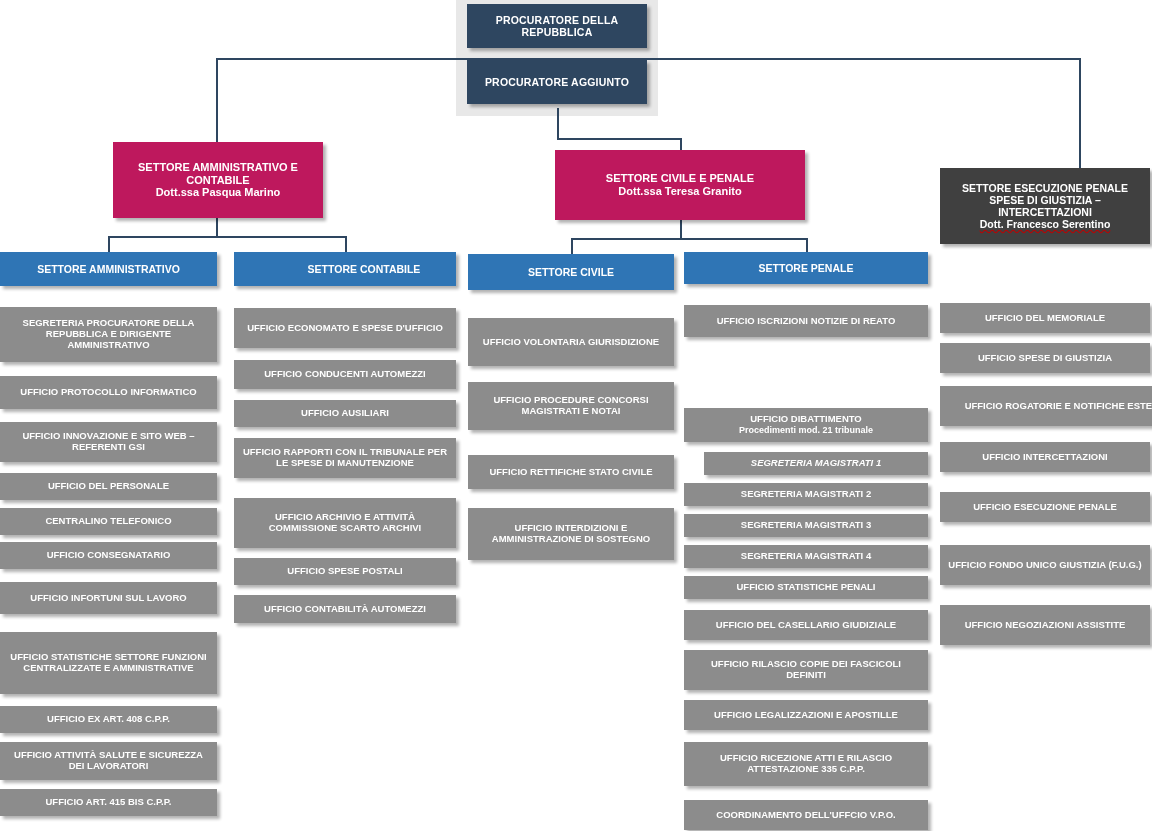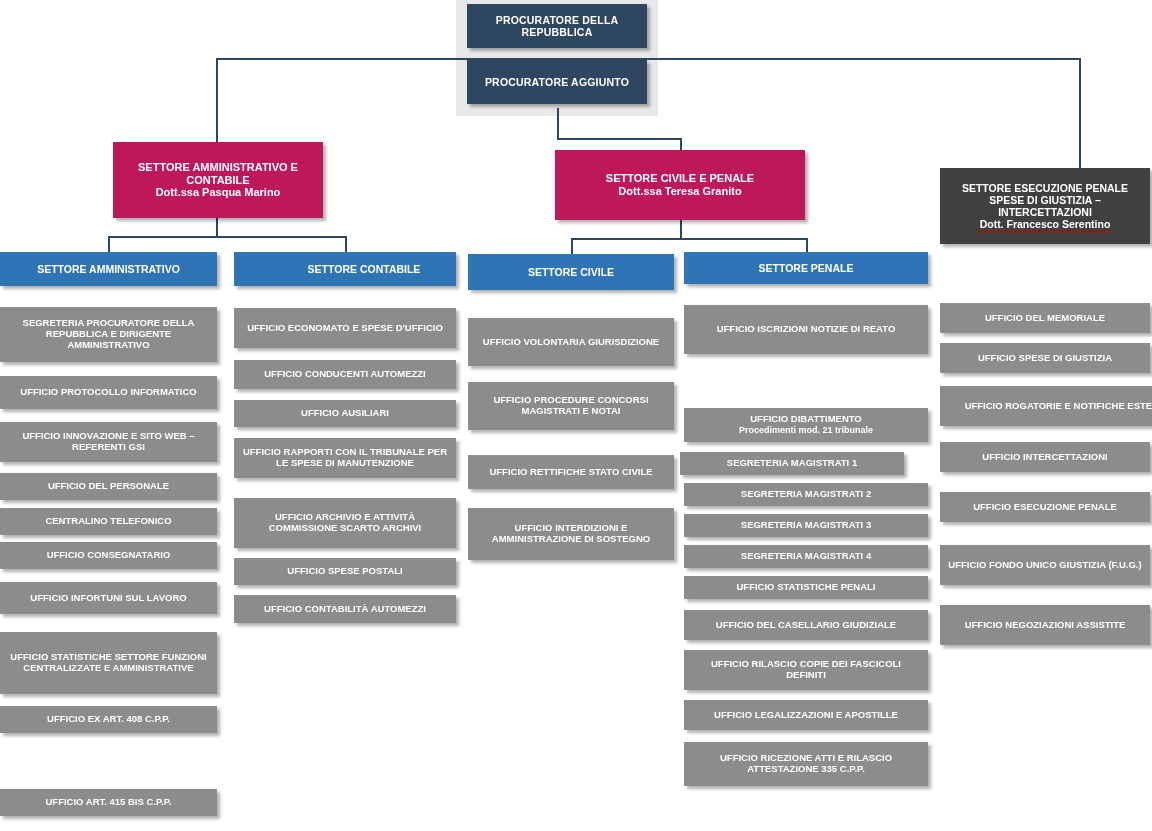--- a/index.html
+++ b/index.html
@@ -156,20 +156,23 @@
   </div>
   <div class="node grey" style="left:0px; top:542px; width:217px; height:27px;">
     <span>UFFICIO CONSEGNATARIO</span>
   </div>
   <div class="node grey" style="left:0px; top:632px; width:217px; height:62px;justify-content:flex-end;">
     <span>UFFICIO STATISTICHE SETTORE FUNZIONI CENTRALIZZATE E AMMINISTRATIVE</span>
   </div>
   <div class="node grey" style="left:0px; top:706px; width:217px; height:27px;">
     <span>UFFICIO EX ART. 408 C.P.P.</span>
   </div>
+  <div class="node grey" style="left:0px; top:742px; width:217px; height:38px;">
+    <span>UFFICIO ATTIVITÀ SALUTE E SICUREZZA DEI LAVORATORI</span>
+  </div>
   <div class="node grey" style="left:0px; top:789px; width:217px; height:27px;">
     <span>UFFICIO ART. 415 BIS C.P.P.</span>
   </div>
 
   <div class="node grey" style="left:234px; top:308px; width:222px; height:40px;">
     <span>UFFICIO ECONOMATO E SPESE D'UFFICIO</span>
   </div>
   <div class="node grey" style="left:234px; top:360px; width:222px; height:29px;">
     <span>UFFICIO CONDUCENTI AUTOMEZZI</span>
   </div>
@@ -195,28 +198,28 @@
   <div class="node grey" style="left:468px; top:382px; width:206px; height:48px;">
     <span>UFFICIO PROCEDURE CONCORSI MAGISTRATI E NOTAI</span>
   </div>
   <div class="node grey" style="left:468px; top:455px; width:206px; height:34px;">
     <span>UFFICIO RETTIFICHE STATO CIVILE</span>
   </div>
   <div class="node grey" style="left:468px; top:508px; width:206px; height:52px;">
     <span>UFFICIO INTERDIZIONI E AMMINISTRAZIONE DI SOSTEGNO</span>
   </div>
 
-  <div class="node grey" style="left:684px; top:305px; width:244px; height:49px;">
+  <div class="node grey" style="left:684px; top:305px; width:244px; height:32px;">
     <span>UFFICIO ISCRIZIONI NOTIZIE DI REATO</span>
   </div>
   <div class="node grey" style="left:684px; top:408px; width:244px; height:34px; flex-direction:column;">
     <span>UFFICIO DIBATTIMENTO</span>
     <span class="small-sub">Procedimenti mod. 21 tribunale</span>
   </div>
-  <div class="node grey" style="left:680px; top:452px; width:224px; height:23px;">
+  <div class="node grey" style="left:704px; top:452px; width:224px; height:23px;font-style:italic;">
     <span>SEGRETERIA MAGISTRATI 1</span>
   </div>
   <div class="node grey" style="left:684px; top:483px; width:244px; height:23px;">
     <span>SEGRETERIA MAGISTRATI 2</span>
   </div>
   <div class="node grey" style="left:684px; top:514px; width:244px; height:23px;">
     <span>SEGRETERIA MAGISTRATI 3</span>
   </div>
   <div class="node grey" style="left:684px; top:545px; width:244px; height:23px;">
     <span>SEGRETERIA MAGISTRATI 4</span>
@@ -229,20 +232,23 @@
   </div>
   <div class="node grey" style="left:684px; top:650px; width:244px; height:40px;">
     <span>UFFICIO RILASCIO COPIE DEI FASCICOLI DEFINITI</span>
   </div>
   <div class="node grey" style="left:684px; top:700px; width:244px; height:30px;">
     <span>UFFICIO LEGALIZZAZIONI E APOSTILLE</span>
   </div>
   <div class="node grey" style="left:684px; top:742px; width:244px; height:44px;">
     <span>UFFICIO RICEZIONE ATTI E RILASCIO ATTESTAZIONE 335 C.P.P.</span>
   </div>
+  <div class="node grey" style="left:684px; top:800px; width:244px; height:30px;">
+    <span>COORDINAMENTO DELL'UFFCIO V.P.O.</span>
+  </div>
 
   <div class="node grey" style="left:940px; top:303px; width:210px; height:30px;">
     <span>UFFICIO DEL MEMORIALE</span>
   </div>
   <div class="node grey" style="left:940px; top:343px; width:210px; height:30px;">
     <span>UFFICIO SPESE DI GIUSTIZIA</span>
   </div>
   <div class="node grey" style="left:940px; top:386px; width:250px; height:40px;">
     <span>UFFICIO ROGATORIE E NOTIFICHE ESTERE</span>
   </div>

